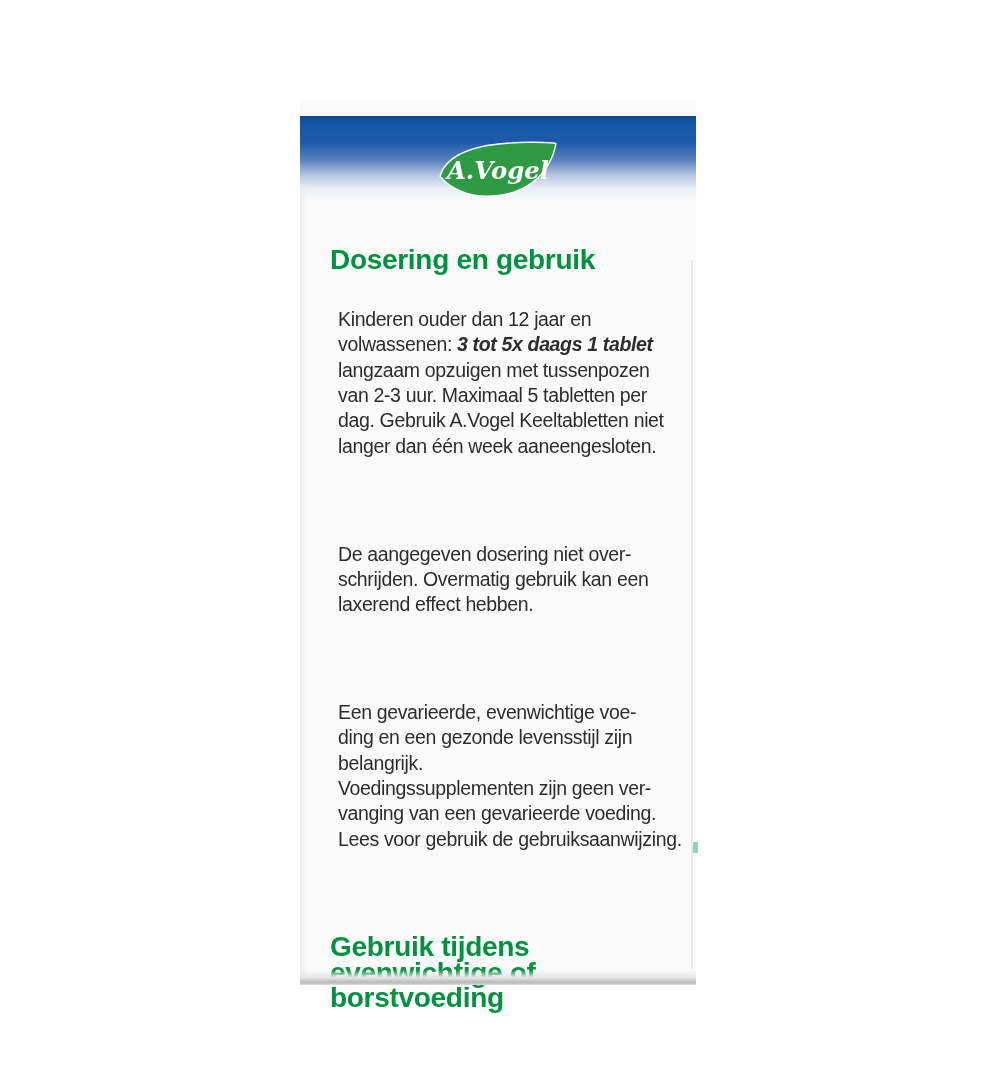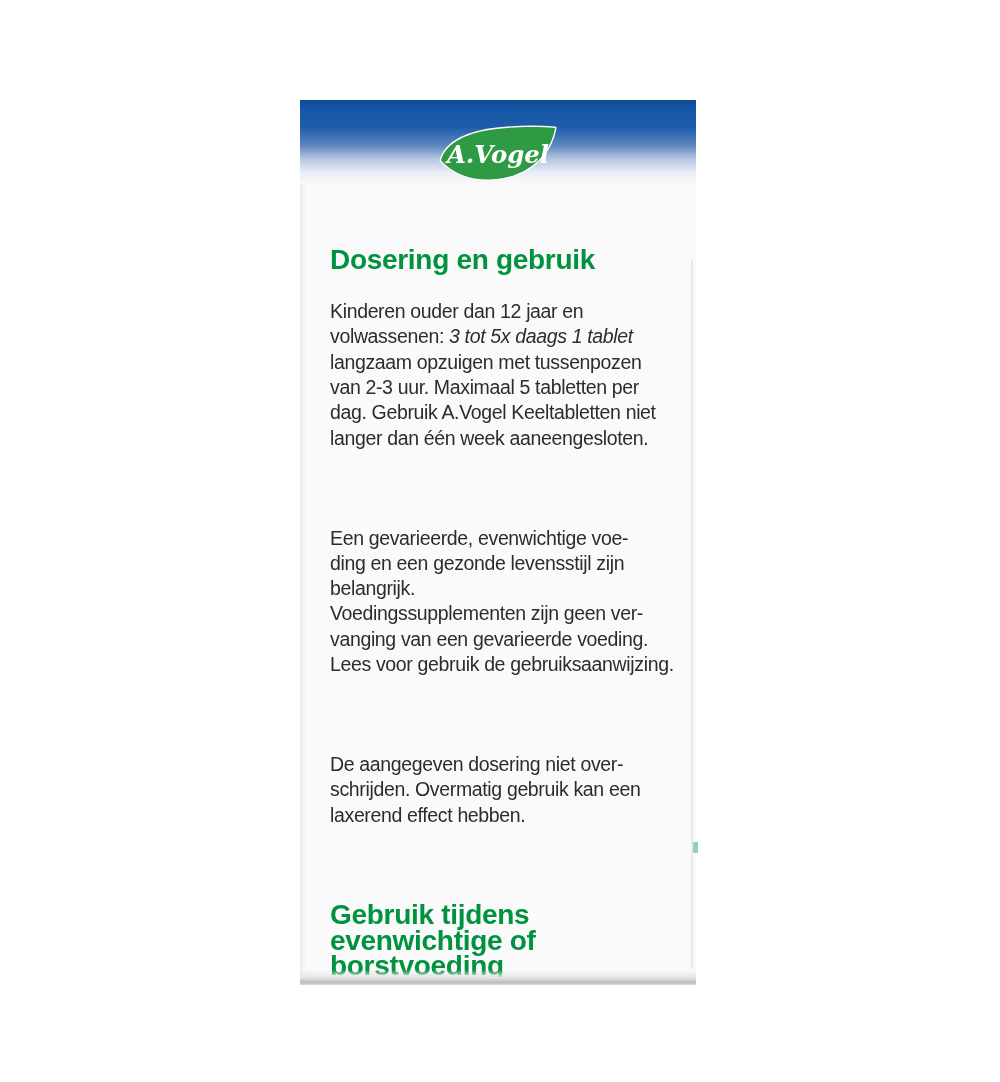--- a/index.html
+++ b/index.html
@@ -15,21 +15,21 @@
   
   .box{
     position:absolute;
     left:300px;top:100px;
     width:396px;height:885px;
     background:#fafafa;
   }
 
   
   .top-band{
-    position:absolute;left:0;top:0;right:0;height:84px;
+    position:absolute;left:0;top:16px;right:0;height:84px;
     background:linear-gradient(180deg,
       #0f4a91 0%,
       #1557a6 10%,
       #1d5cab 32%,
       #5f86bf 54%,
       #b3c5e0 70%,
       #e9edf5 86%,
       #fafafa 100%);
   }
 
@@ -56,22 +56,22 @@
   .content h2{
     margin:0 0 2px 0;
     font-size:28px;
     line-height:25.3px;
     font-weight:bold;
     color:#00923f;
     letter-spacing:-0.3px;
     white-space:pre-line;
   }
   .content h2.gap, .content p.gap{margin-top:24px;}
-  .content p{margin:0;white-space:pre-line;}
-  .content i{font-style:italic;}
+  .content p{margin:8px;white-space:pre-line;}
+  .content i{font-style:italic;font-weight:bold;}
 
   
   .edge-left{
     position:absolute;left:0;top:84px;bottom:0;width:6px;
     background:linear-gradient(90deg,#ebebeb 0%, rgba(250,250,250,0) 100%);
   }
   .edge-right{
     position:absolute;right:3px;top:160px;bottom:16px;width:2px;
     background:#e9e9e9;
   }
@@ -110,30 +110,30 @@
     <div class="content">
 
       <h2>Dosering en gebruik</h2>
       <p><span>Kinderen ouder dan 12 jaar en
 volwassenen: </span><i>3 tot 5x daags 1 tablet</i><span>
 langzaam opzuigen met tussenpozen
 van 2-3 uur. Maximaal 5 tabletten per
 dag. Gebruik A.Vogel Keeltabletten niet
 langer dan één week aaneengesloten.</span></p>
 
+      <p class="gap">De aangegeven dosering niet over-
+schrijden. Overmatig gebruik kan een
+laxerend effect hebben.</p>
+
       <p class="gap">Een gevarieerde, evenwichtige voe-
 ding en een gezonde levensstijl zijn
 belangrijk.
 Voedingssupplementen zijn geen ver-
 vanging van een gevarieerde voeding.
 Lees voor gebruik de gebruiksaanwijzing.</p>
-
-      <p class="gap">De aangegeven dosering niet over-
-schrijden. Overmatig gebruik kan een
-laxerend effect hebben.</p>
 
       <h2 class="gap">Gebruik tijdens evenwichtige of
 borstvoeding</h2>
 
       
       
 
     </div>
 
     <div class="edge-left"></div>

